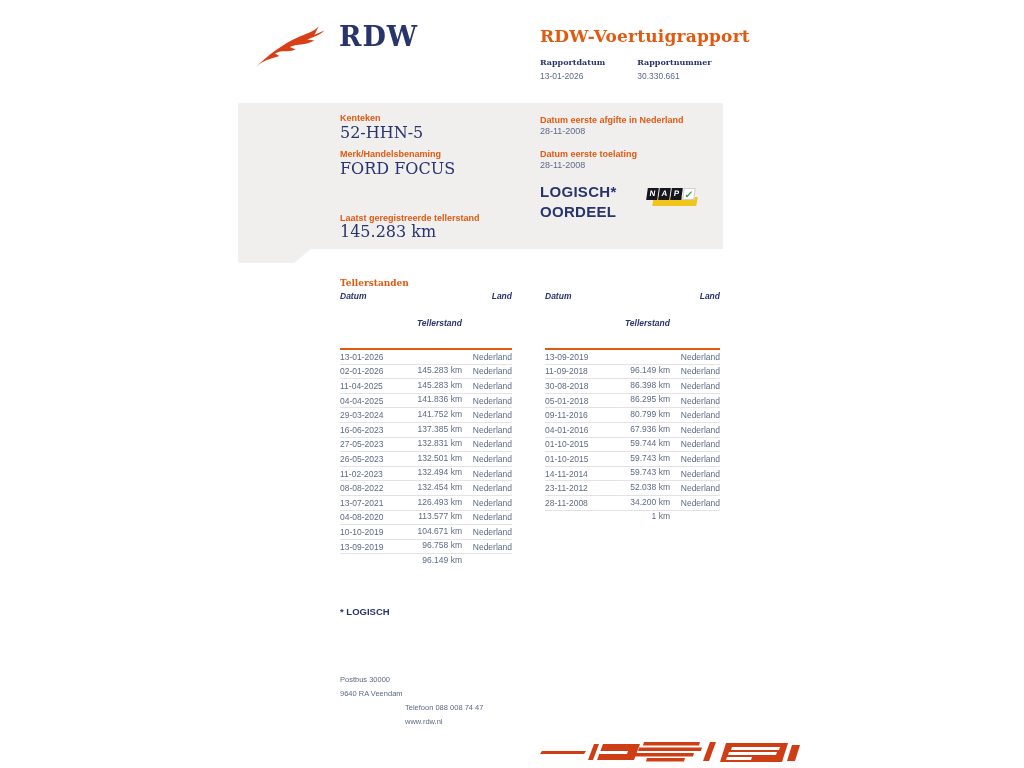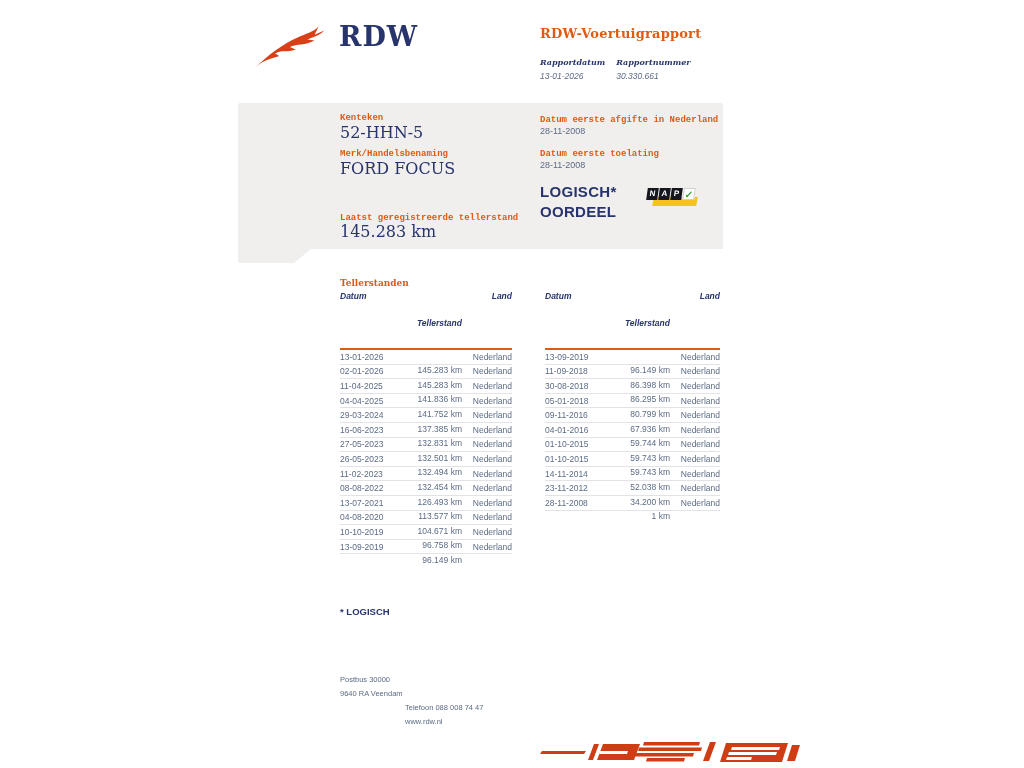--- a/index.html
+++ b/index.html
@@ -7,29 +7,29 @@
     font-family:"Liberation Sans", sans-serif;
     --orange:#e05a12; --orange-deep:#d04018; --navy:#28356d; --muted:#5c6b85;
     --panel:#f1efee; --rule:#e3e3e7; --yellow:#f2c51d; --green:#2fa43c; --tile:#16161f; }
   .page { position:relative; width:896px; height:768px; background:#fff; }
 
   
   .logo-wing { position:absolute; left:252px; top:24px; width:84px; height:46px; }
   .logo-text { position:absolute; left:339px; top:21px; font-family:"DejaVu Serif","Liberation Serif",serif;
     font-size:27px; font-weight:600; color:var(--navy); letter-spacing:1px; }
   .doc-title { position:absolute; left:540px; top:26px; font-family:"DejaVu Serif","Liberation Serif",serif;
-    font-size:13px; font-weight:700; color:var(--orange); letter-spacing:.2px; }
-  .meta { position:absolute; left:540px; top:57px; display:flex; gap:11px;font-style:italic; }
+    font-size:17px; font-weight:700; color:var(--orange); letter-spacing:.2px; }
+  .meta { position:absolute; left:540px; top:57px; display:flex; gap:32px; }
   .meta-label { font-size:8px; font-weight:700; color:var(--navy); font-family:"DejaVu Serif","Liberation Serif",serif; }
   .meta-value { font-size:8.5px; color:var(--muted); margin-top:4px; }
 
   
   .info-panel { position:absolute; left:238px; top:103px; width:485px; height:160px; background:var(--panel);
     clip-path:polygon(0 0,485px 0,485px 146px,73px 146px,56px 160px,0 160px); border-radius:2px; }
-  .ip-label { position:absolute; font-family:Liberation Mono, monospace; font-weight:700;
+  .ip-label { position:absolute; font-family:Liberation Sans, sans-serif; font-weight:700;
     font-size:9px; color:var(--orange); }
   .ip-big { position:absolute; font-family:"DejaVu Serif","Liberation Serif",serif; font-size:16px; color:var(--navy); }
   .ip-small { position:absolute; font-size:9px; color:var(--muted); }
   .oordeel { position:absolute; left:302px; top:79px; font-size:15px; font-weight:700; color:var(--navy);
     line-height:20px; letter-spacing:.3px; }
 
   
   .nap { position:absolute; left:409px; top:83px; width:52px; height:24px; }
   .nap-bar { position:absolute; left:6px; top:11px; width:44px; height:9px; background:var(--yellow);
     transform:skewX(-10deg); }

